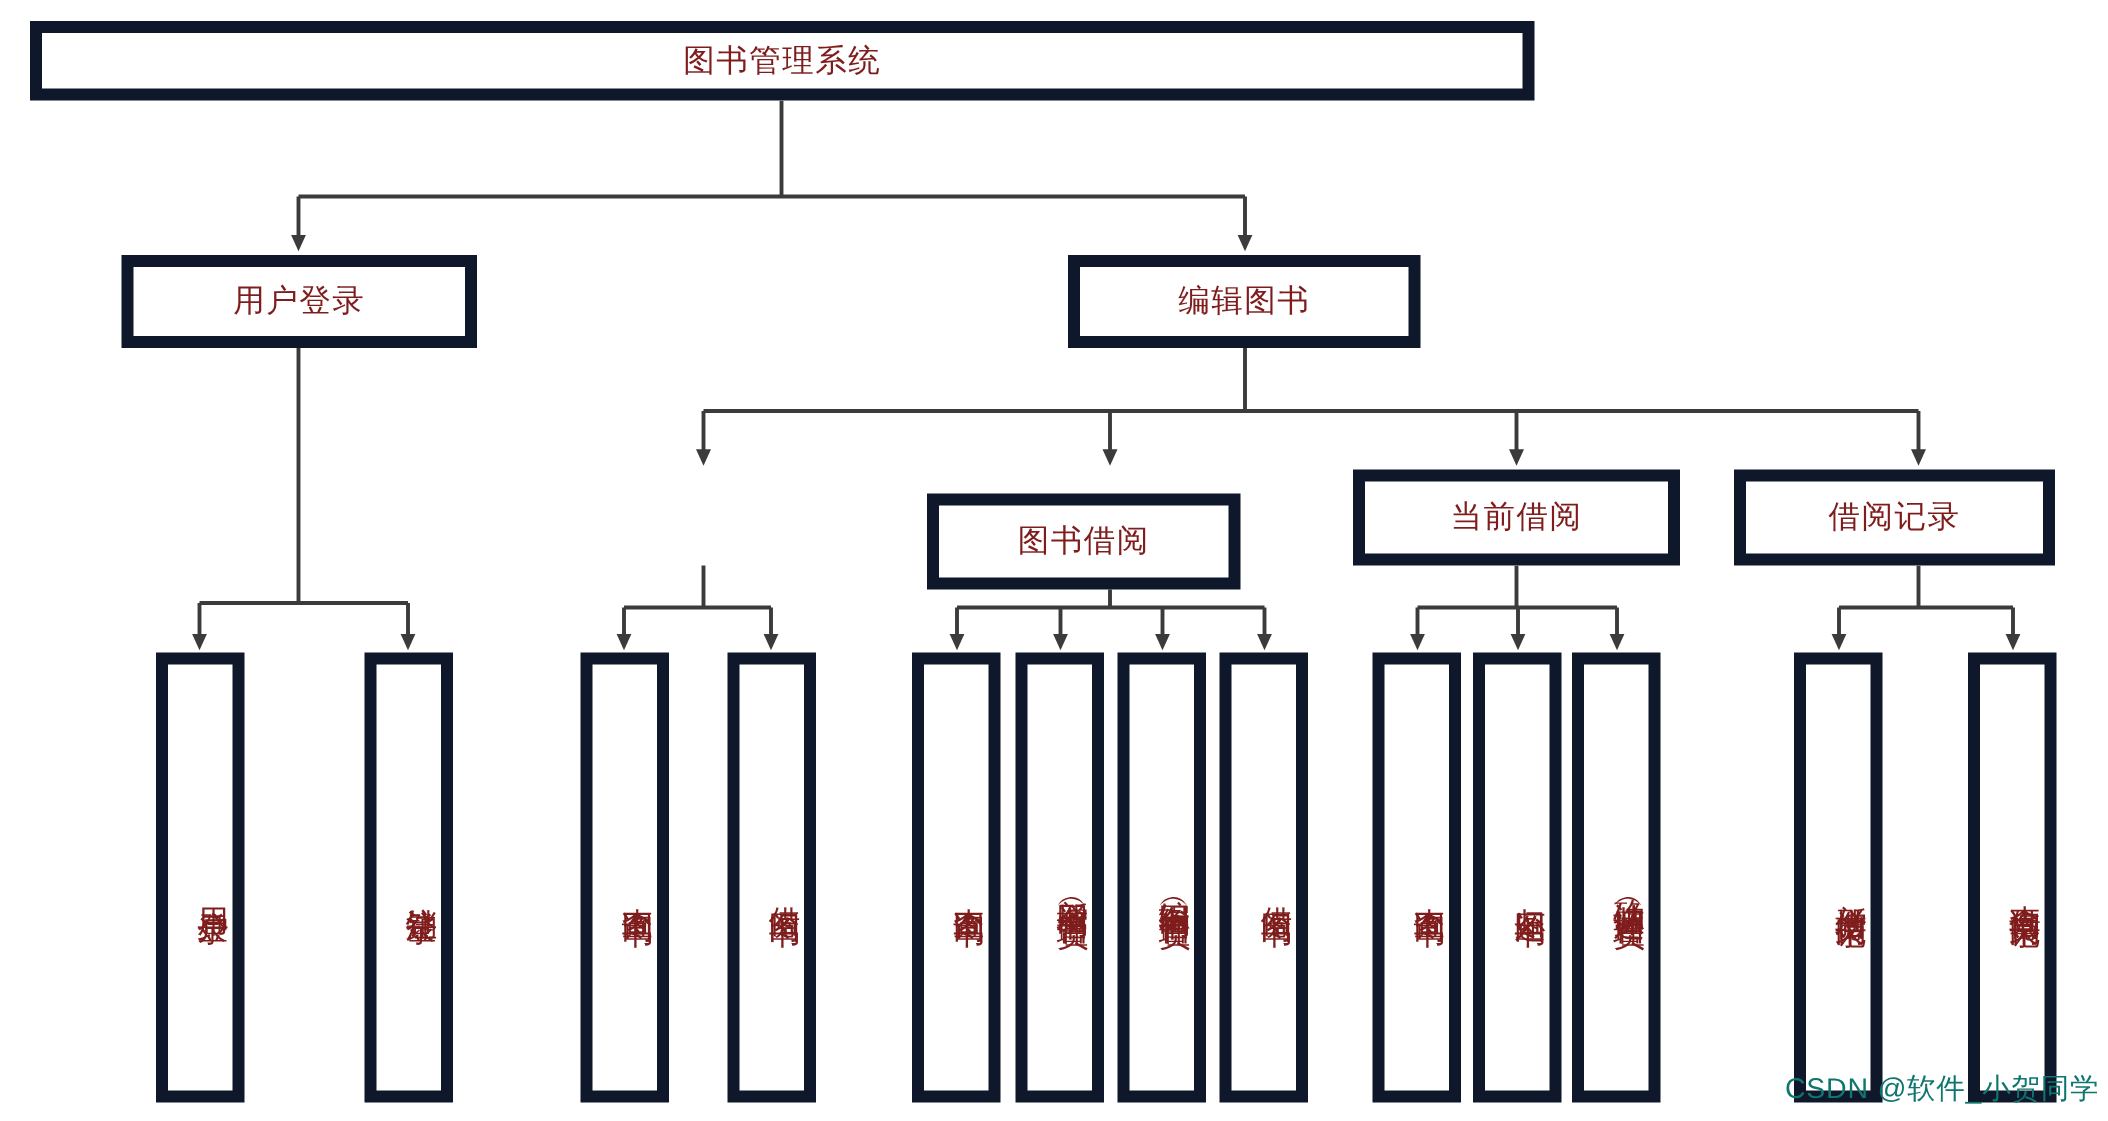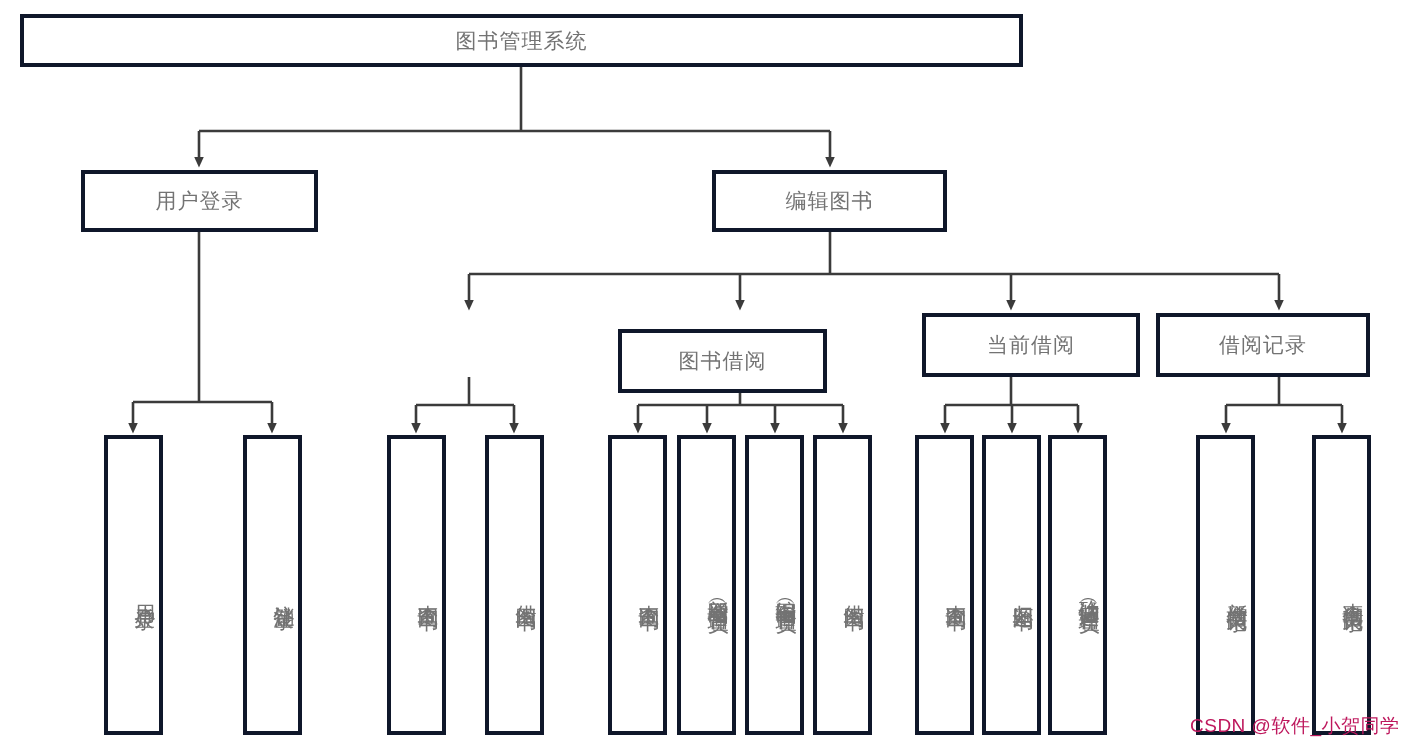--- a/index.html
+++ b/index.html
@@ -21,26 +21,26 @@
     position: absolute;
     left: 0;
     top: 0;
     width: 1405px;
     height: 747px;
     pointer-events: none;
   }
   .node {
     position: absolute;
     box-sizing: border-box;
-    border: 4px solid #0f172a;
+    border: 8px solid #0f172a;
     background: #ffffff;
     display: flex;
     align-items: center;
     justify-content: center;
-    color: #737373;
+    color: #7f1d1d;
   }
   .node-h {
     font-size: 21px;
     line-height: 1.2;
     letter-spacing: 1px;
     white-space: nowrap;
   }
   .node-v {
     font-size: 21px;
     line-height: 1.33;
@@ -52,21 +52,21 @@
     letter-spacing: 2px;
   }
   .node-v .vtext {
     writing-mode: vertical-rl;
     text-orientation: upright;
     display: block;
   }
   .watermark {
     position: absolute;
     font-size: 19px;
-    color: #be185d;
+    color: #0f766e;
     white-space: nowrap;
     letter-spacing: 0.5px;
   }
 </style>
 </head>
 <body>
 
 <div id="canvas">
 
   <svg id="wires" viewBox="0 0 1405 747">
@@ -126,21 +126,21 @@
   <div class="node node-h" style="left:81px; top:170px; width:237px; height:62px;">
     <span>用户登录</span>
   </div>
   <div class="node node-h" style="left:712px; top:170px; width:235px; height:62px;">
     <span>编辑图书</span>
   </div>
 
   <div class="node node-h" style="left:618px; top:313px; width:209px; height:64px;margin-top:16px;">
     <span>图书借阅</span>
   </div>
-  <div class="node node-h" style="left:922px; top:313px; width:218px; height:64px;">
+  <div class="node node-h" style="left:902px; top:313px; width:218px; height:64px;">
     <span>当前借阅</span>
   </div>
   <div class="node node-h" style="left:1156px; top:313px; width:214px; height:64px;">
     <span>借阅记录</span>
   </div>
 
   <div class="node node-v" style="left:104px; top:435px; width:59px; height:300px;">
     <span class="vtext">用户登录</span>
   </div>
   <div class="node node-v" style="left:243px; top:435px; width:59px; height:300px;">

